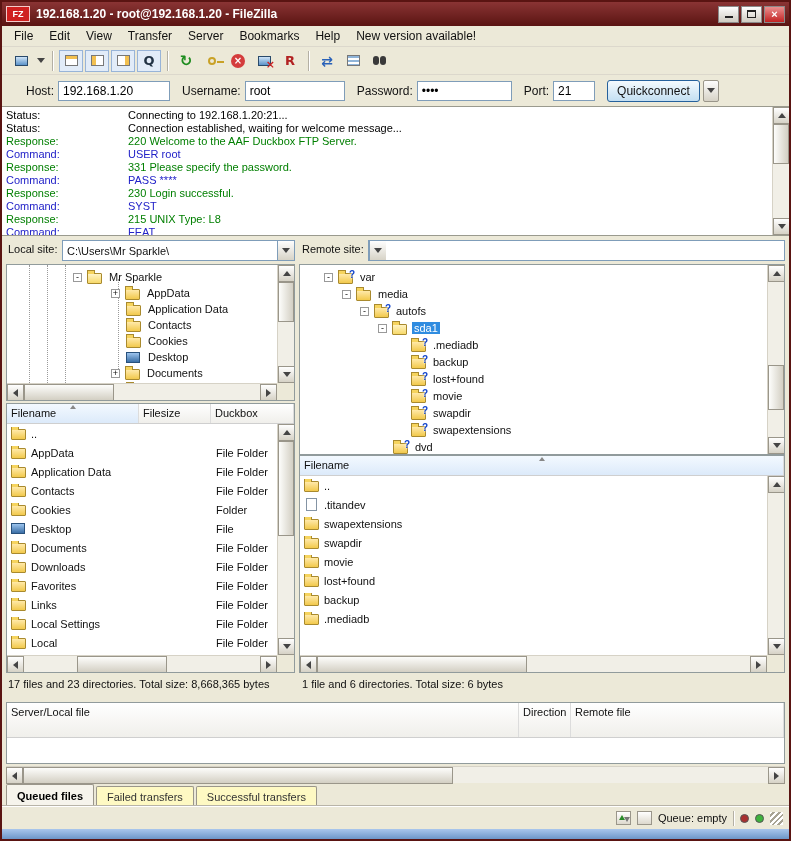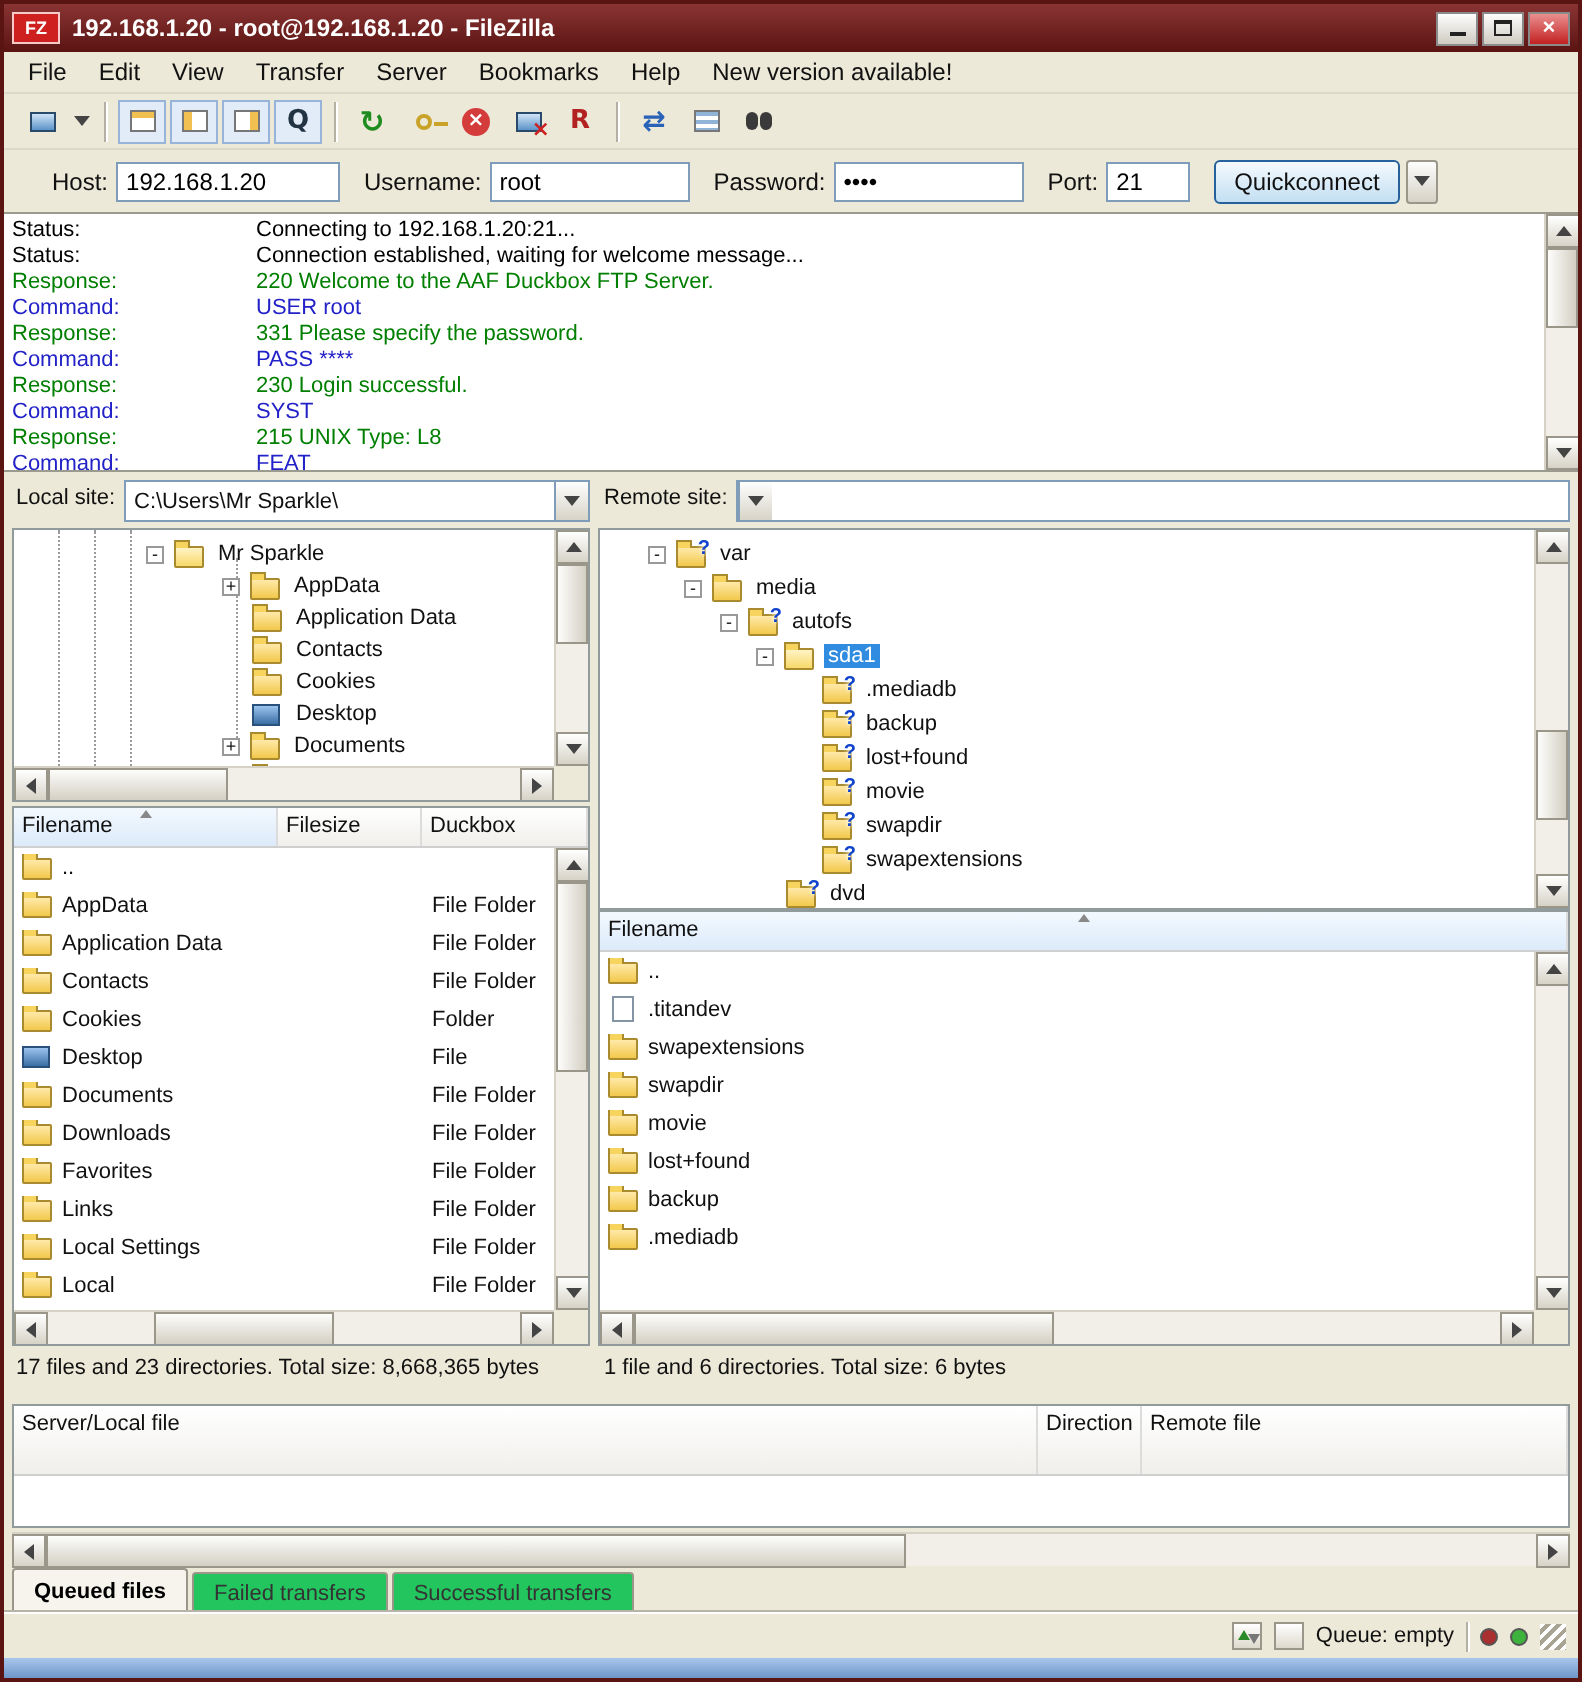--- a/index.html
+++ b/index.html
@@ -116,21 +116,21 @@
 
   
   .status-text{position:absolute;top:676px;font-size:11px;}
 
   
   .queue-panel{left:4px;top:700px;width:779px;height:62px;background:#fff;border:1px solid #919b9c;}
   .queue-header{position:absolute;left:0;top:0;right:0;height:35px;display:flex;background:linear-gradient(#ffffff,#f0efeb);border-bottom:1px solid #cfcfcf;}
 
   
   .tabs{left:4px;top:782px;height:22px;display:flex;align-items:flex-end;gap:2px;}
-  .tab{height:20px;padding:0 10px;font-size:11px;display:flex;align-items:center;border:1px solid #9a968a;border-bottom:none;background:#22c55e;border-radius:2px 2px 0 0;color:#333;}
+  .tab{height:20px;padding:0 10px;font-size:11px;display:flex;align-items:center;border:1px solid #9a968a;border-bottom:none;background:#fef9c3;border-radius:2px 2px 0 0;color:#333;}
   .tab.active{background:#f6f4ec;font-weight:bold;height:22px;color:#000;}
 
   
   .statusbar{left:0;top:804px;width:787px;height:23px;border-top:1px solid #fff;box-shadow:0 -1px 0 #b8b4a8;display:flex;align-items:center;justify-content:flex-end;padding-right:6px;gap:6px;font-size:11px;}
   .sbi{width:15px;height:14px;border:1px solid #9a968a;background:linear-gradient(#fff,#ddd9cd);position:relative;}
   .sbi .t1{position:absolute;left:2px;top:3px;width:0;height:0;border-left:3px solid transparent;border-right:3px solid transparent;border-bottom:5px solid #2a8a2a;}
   .sbi .t2{position:absolute;left:7px;top:5px;width:0;height:0;border-left:3px solid transparent;border-right:3px solid transparent;border-top:5px solid #777;}
   .sb-sep{width:1px;height:15px;background:#b4b0a4;box-shadow:1px 0 0 #fff;}
   .led{width:9px;height:9px;border-radius:50%;border:1px solid #555;}
   .led.red{background:#a83030;}

